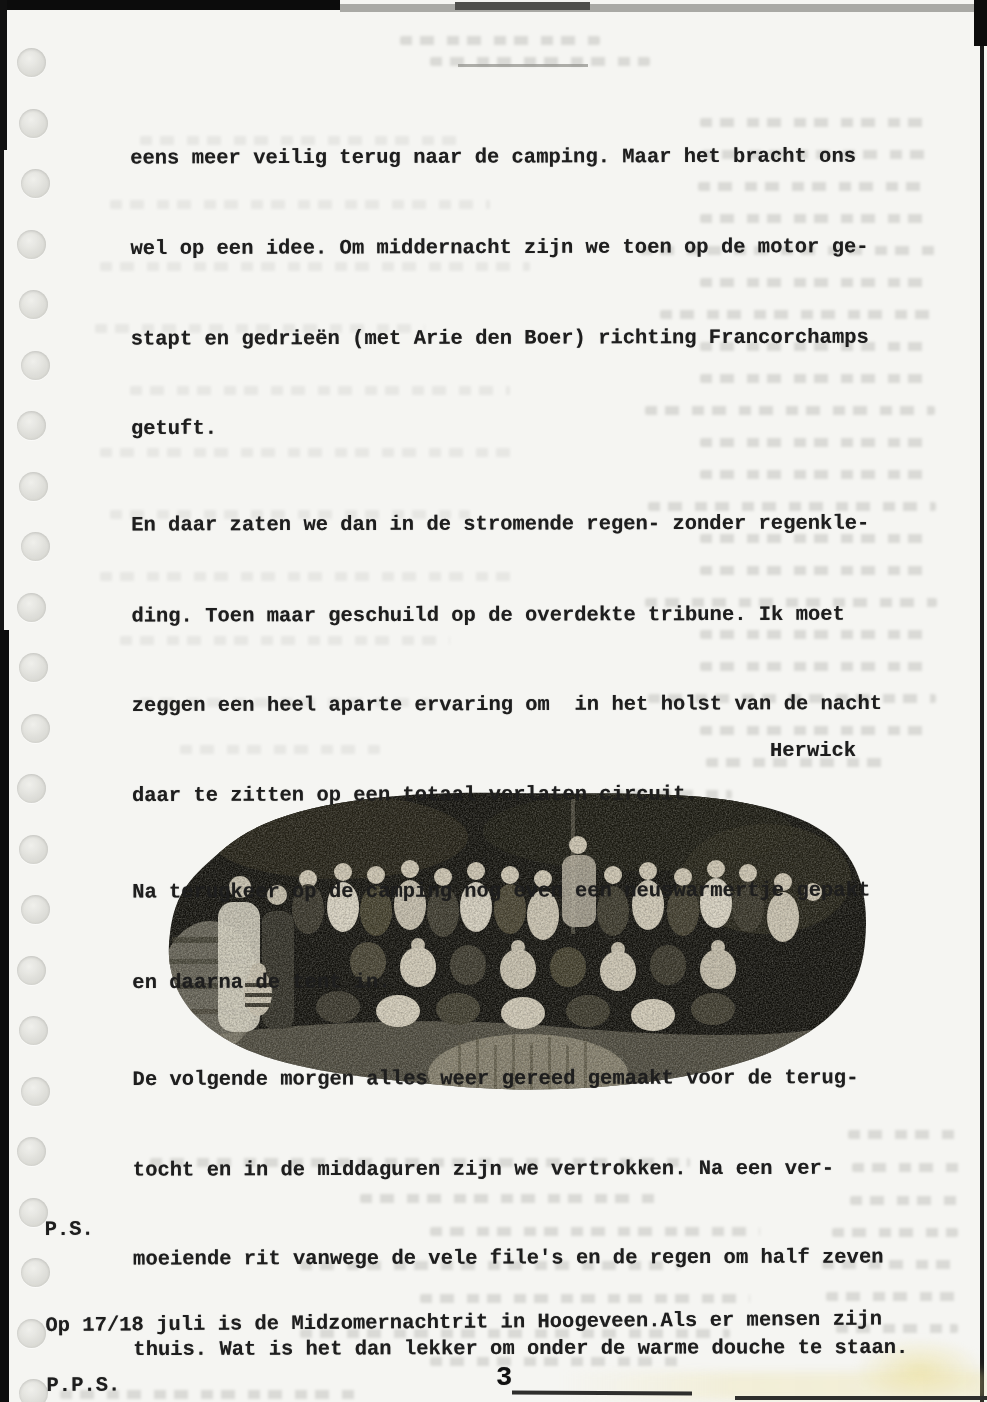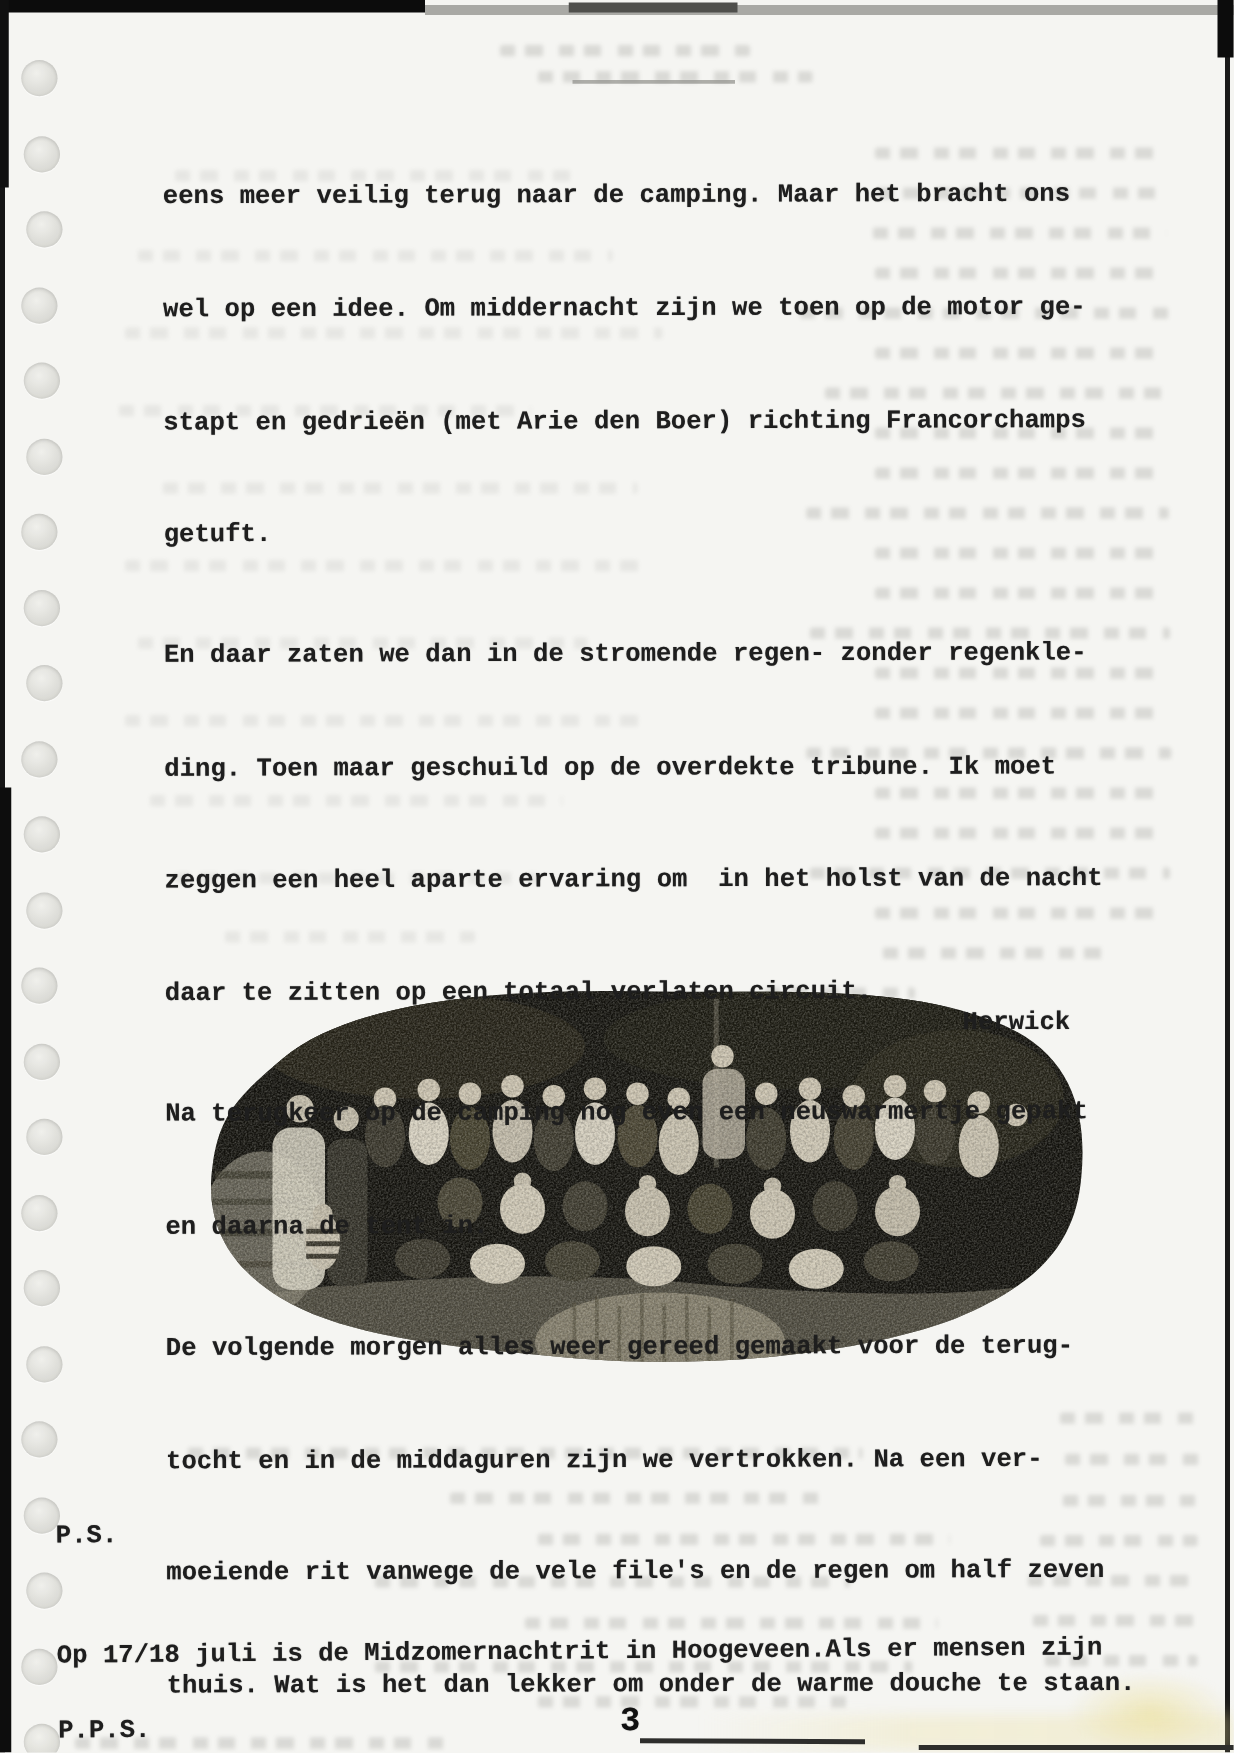--- a/index.html
+++ b/index.html
@@ -44,21 +44,21 @@
   
   .typed{
     position:absolute;font-weight:700;font-size:20.5px;line-height:30px;
     color:#1e1e1e;white-space:pre;z-index:3;
     text-shadow:0 0 .8px rgba(25,25,25,.55);
   }
   #main-text{left:130px;top:84px;transform:rotate(-0.15deg);transform-origin:left top;}
   #main-text .line.pbreak{margin-top:7px;}
   #main-text .line:nth-child(3n){transform:translateY(.6px);}
   #main-text .line:nth-child(4n+1){transform:translateY(-.5px);}
-  #signature{left:770px;top:804px;}
+  #signature{left:770px;top:736px;}
   #ps-block{left:44px;top:1150px;line-height:32px;transform:rotate(-0.45deg);transform-origin:left top;}
   #pps-block{left:46px;top:1303px;line-height:33px;transform:rotate(-0.35deg);transform-origin:left top;}
   #page-num{left:496px;top:1363px;font-size:27px;color:#111;}
 
   
   #photo{position:absolute;left:158px;top:787px;width:715px;height:310px;z-index:2;}
 
   
   .stain{position:absolute;filter:blur(3px);}
   #stain-corner{left:855px;top:1338px;width:130px;height:64px;

